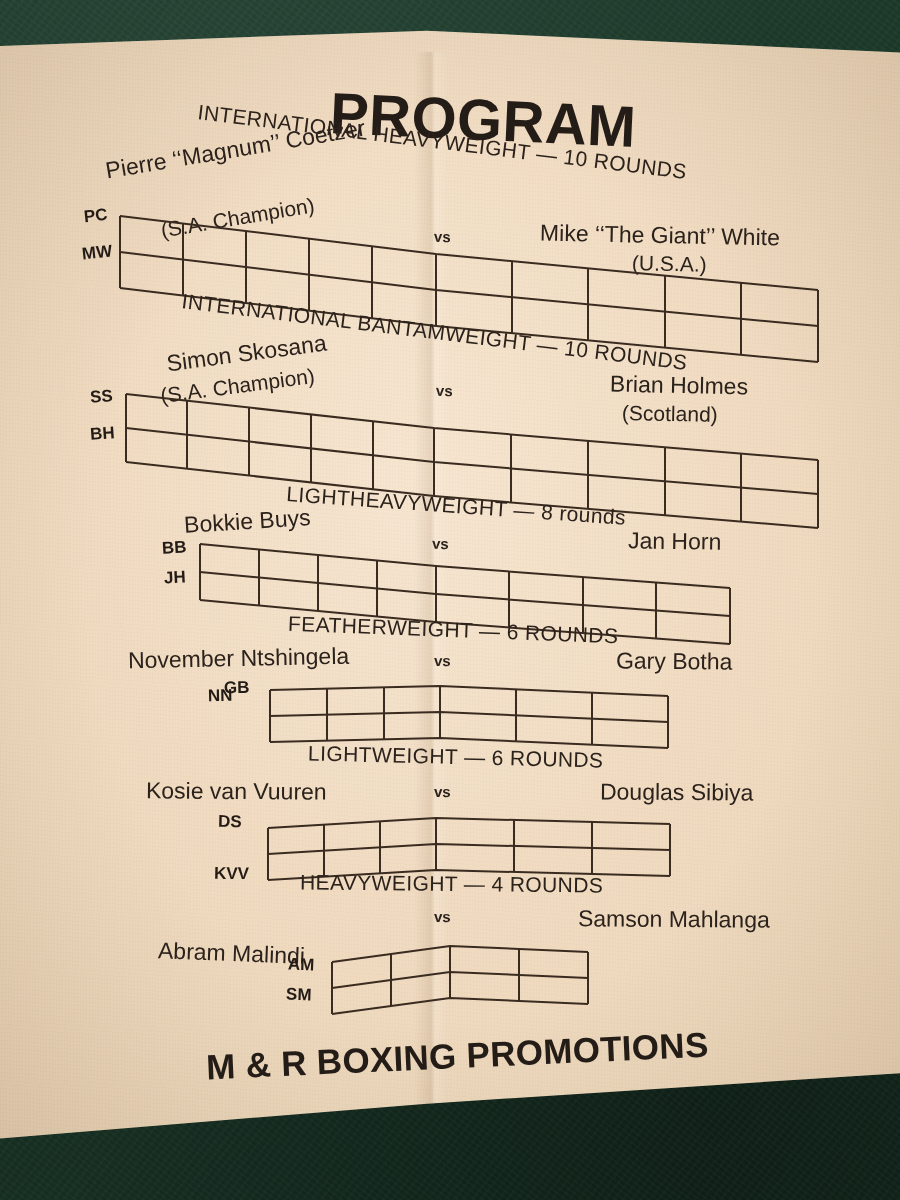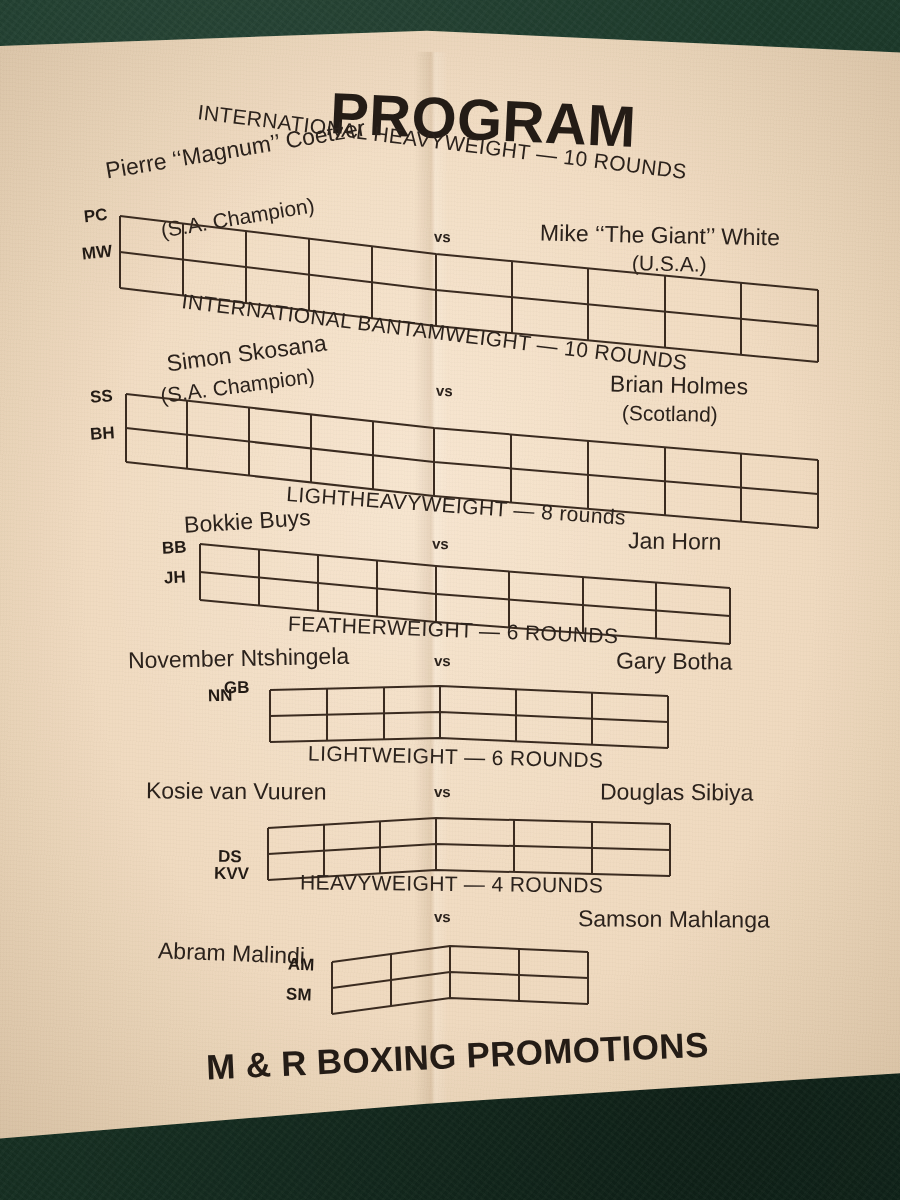--- a/index.html
+++ b/index.html
@@ -238,21 +238,21 @@
       <line x1="400" y1="12" x2="400" y2="64"></line>
     </svg>
   </div>
 
   <div class="bout">
     <div class="division" style="left:308px;top:745px;transform:rotate(1.4deg);">LIGHTWEIGHT — 6 ROUNDS</div>
     <div class="fighter" style="left:146px;top:778px;transform:rotate(0.4deg);">Kosie van Vuuren</div>
     <div class="vs" style="left:434px;top:783px;transform:rotate(0.4deg);">vs</div>
     <div class="fighter" style="left:600px;top:779px;transform:rotate(0.4deg);">Douglas Sibiya</div>
     <div class="initials" style="left:214px;top:864px;transform:rotate(1deg);">KVV</div>
-    <div class="initials" style="left:218px;top:847px;transform:rotate(1deg);">DS</div>
+    <div class="initials" style="left:218px;top:812px;transform:rotate(1deg);">DS</div>
 
     <svg class="grid" style="left:266px;top:814px;" width="404" height="80" viewBox="0 0 404 80">
       <path d="M2,14 L170,4 L404,10"></path>
       <path d="M2,40 L170,30 L404,36"></path>
       <path d="M2,66 L170,56 L404,62"></path>
       <path d="M2,14 L2,66"></path>
       <line x1="58" y1="10" x2="58" y2="62"></line>
       <line x1="114" y1="7" x2="114" y2="59"></line>
       <line x1="170" y1="4" x2="170" y2="56"></line>
       <line x1="248" y1="6" x2="248" y2="58"></line>

